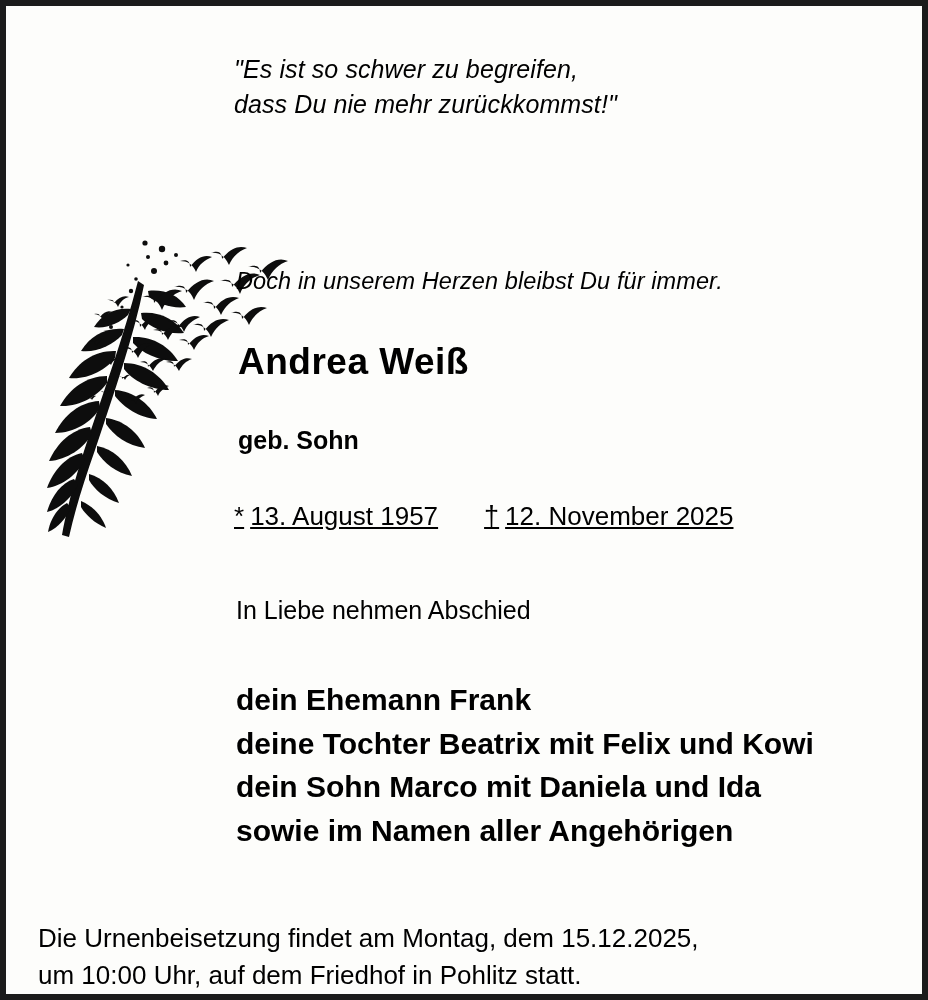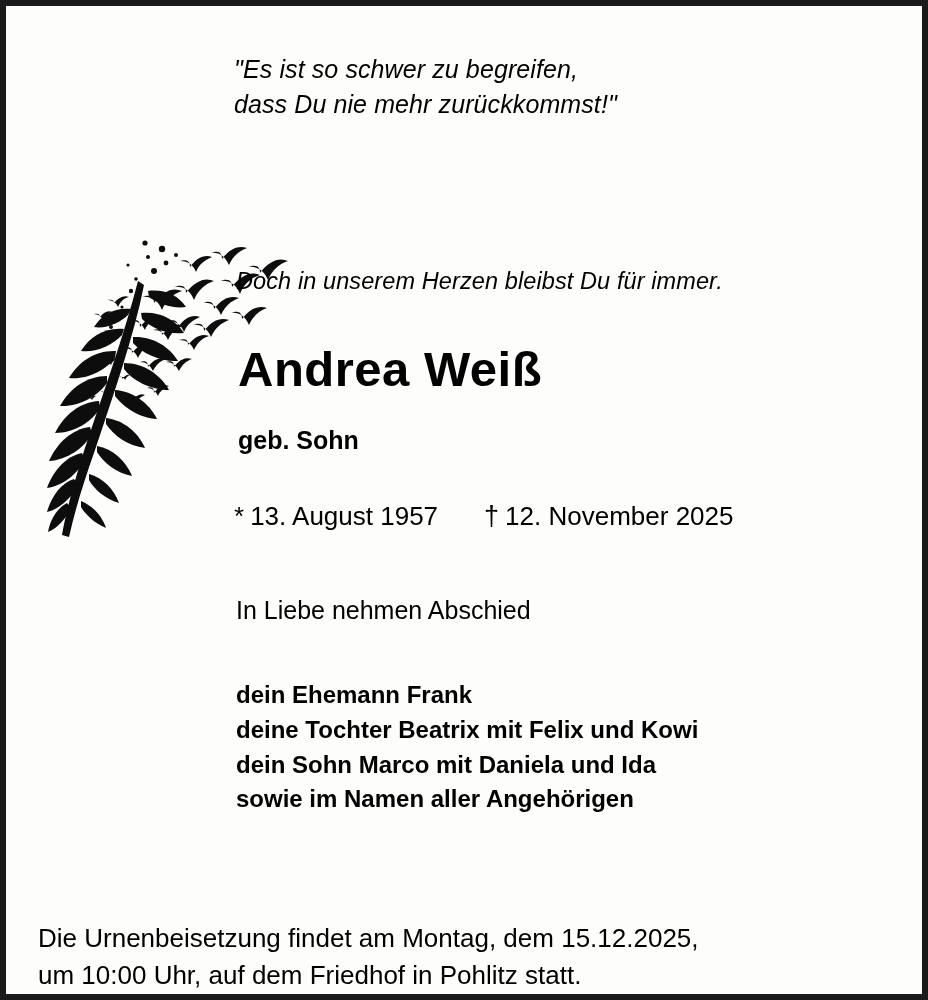--- a/index.html
+++ b/index.html
@@ -58,55 +58,56 @@
     left: 230px;
     top: 262px;
     font-style: italic;
     font-size: 23.5px;
     letter-spacing: 0.1px;
   }
   .name {
     position: absolute;
     left: 232px;
     top: 335px;
-    font-size: 49px;
+    font-size: 37px;
     font-weight: bold;
     letter-spacing: 0.5px;
     font-family: "Liberation Sans", sans-serif;
   }
   .maiden {
     position: absolute;
     left: 232px;
     top: 420px;
     font-size: 25px;
     font-weight: bold;
   }
   .dates {
     position: absolute;
     left: 228px;
     top: 495px;
     font-size: 26px;
     display: flex;
     align-items: baseline;
+    text-decoration: underline;
   }
   .dates .birth { margin-right: 46px; }
   .dates .star { margin-right: 6px; }
   .dates .cross { margin-right: 6px; font-size: 27px; }
 
   .farewell {
     position: absolute;
     left: 230px;
     top: 590px;
     font-size: 25px;
   }
   .mourners {
     position: absolute;
     left: 230px;
     top: 672px;
-    font-size: 24px;
+    font-size: 30px;
     font-weight: bold;
     line-height: 1.45;
     white-space: pre-line;
   }
 
   .funeral {
     position: absolute;
     left: 32px;
     top: 888px;
     right: 30px;

